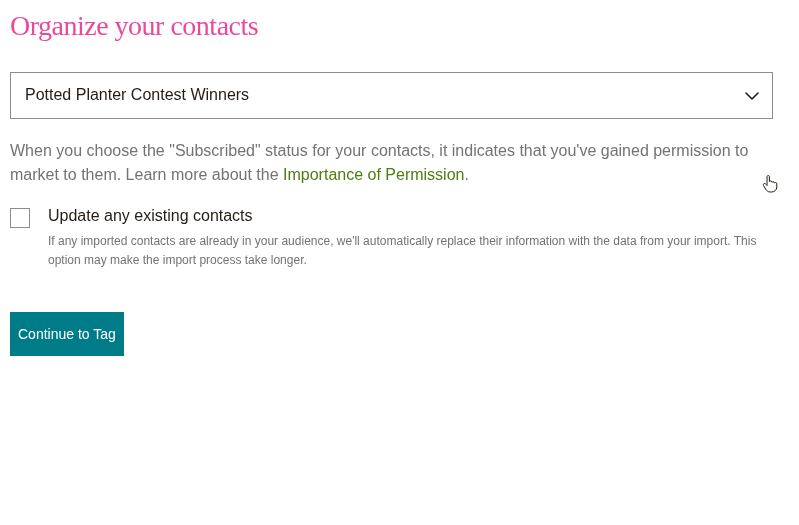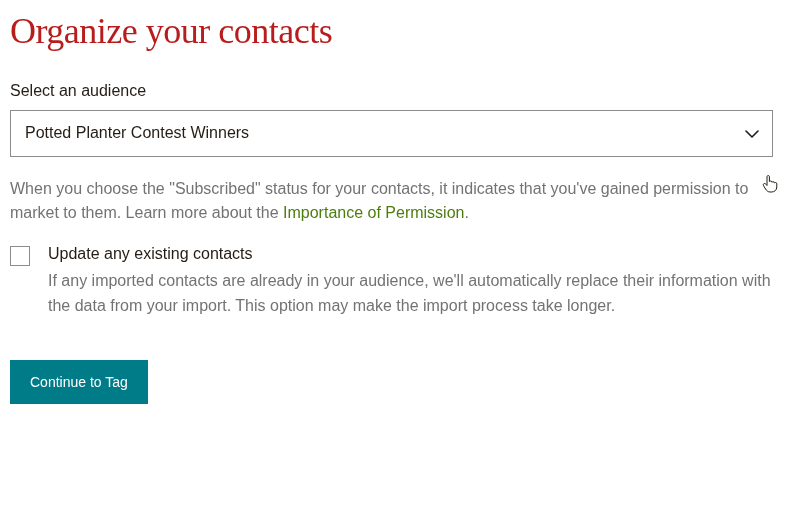--- a/index.html
+++ b/index.html
@@ -9,22 +9,22 @@
     }
     body {
       font-family: -apple-system, BlinkMacSystemFont, "Helvetica Neue", Helvetica, Arial, sans-serif;
       color: #241c15;
       padding: 10px;
       width: 799px;
     }
     h1 {
       font-family: Georgia, "Times New Roman", serif;
       font-weight: 400;
-      font-size: 36px;
-      color: #b91c1c;
+      font-size: 28px;
+      color: #ec4899;
       margin-bottom: 30px;
       letter-spacing: -0.5px;
     }
     .field-group {
       margin-bottom: 20px;
     }
     .field-label {
       font-size: 16px;
       font-weight: 500;
       color: #241c15;
@@ -84,29 +84,29 @@
     .checkbox-content {
       flex: 1;
     }
     .checkbox-label {
       font-size: 16px;
       color: #241c15;
       display: block;
       margin-bottom: 6px;
     }
     .checkbox-desc {
-      font-size: 16px;
+      font-size: 12px;
       color: #737373;
       line-height: 1.55;
     }
     .button-primary {
       background: #007c89;
       color: #fff;
       border: none;
-      padding: 14px 20px;
+      padding: 14px 8px;
       font-size: 14px;
       font-weight: 500;
       cursor: pointer;
       margin-top: 42px;
       font-family: inherit;
     }
     .cursor-hand {
       position: absolute;
       left: 762px;
       top: 175px;
@@ -114,21 +114,20 @@
     }
   </style>
 </head>
 <body>
 
 
 
 <h1>Organize your contacts</h1>
 
 <div class="field-group">
-  <label class="field-label">Select an audience</label>
   <div class="select-wrapper">
     <button class="select">
       <span>Potted Planter Contest Winners</span>
     </button>
     <span class="select-chevron">
       <svg width="14" height="8" viewBox="0 0 14 8">
           <path d="M1 1 L7 7 L13 1" stroke="#241c15" stroke-width="1.6" fill="none" stroke-linecap="round" stroke-linejoin="round"></path>
         </svg>
     </span>
   </div>

